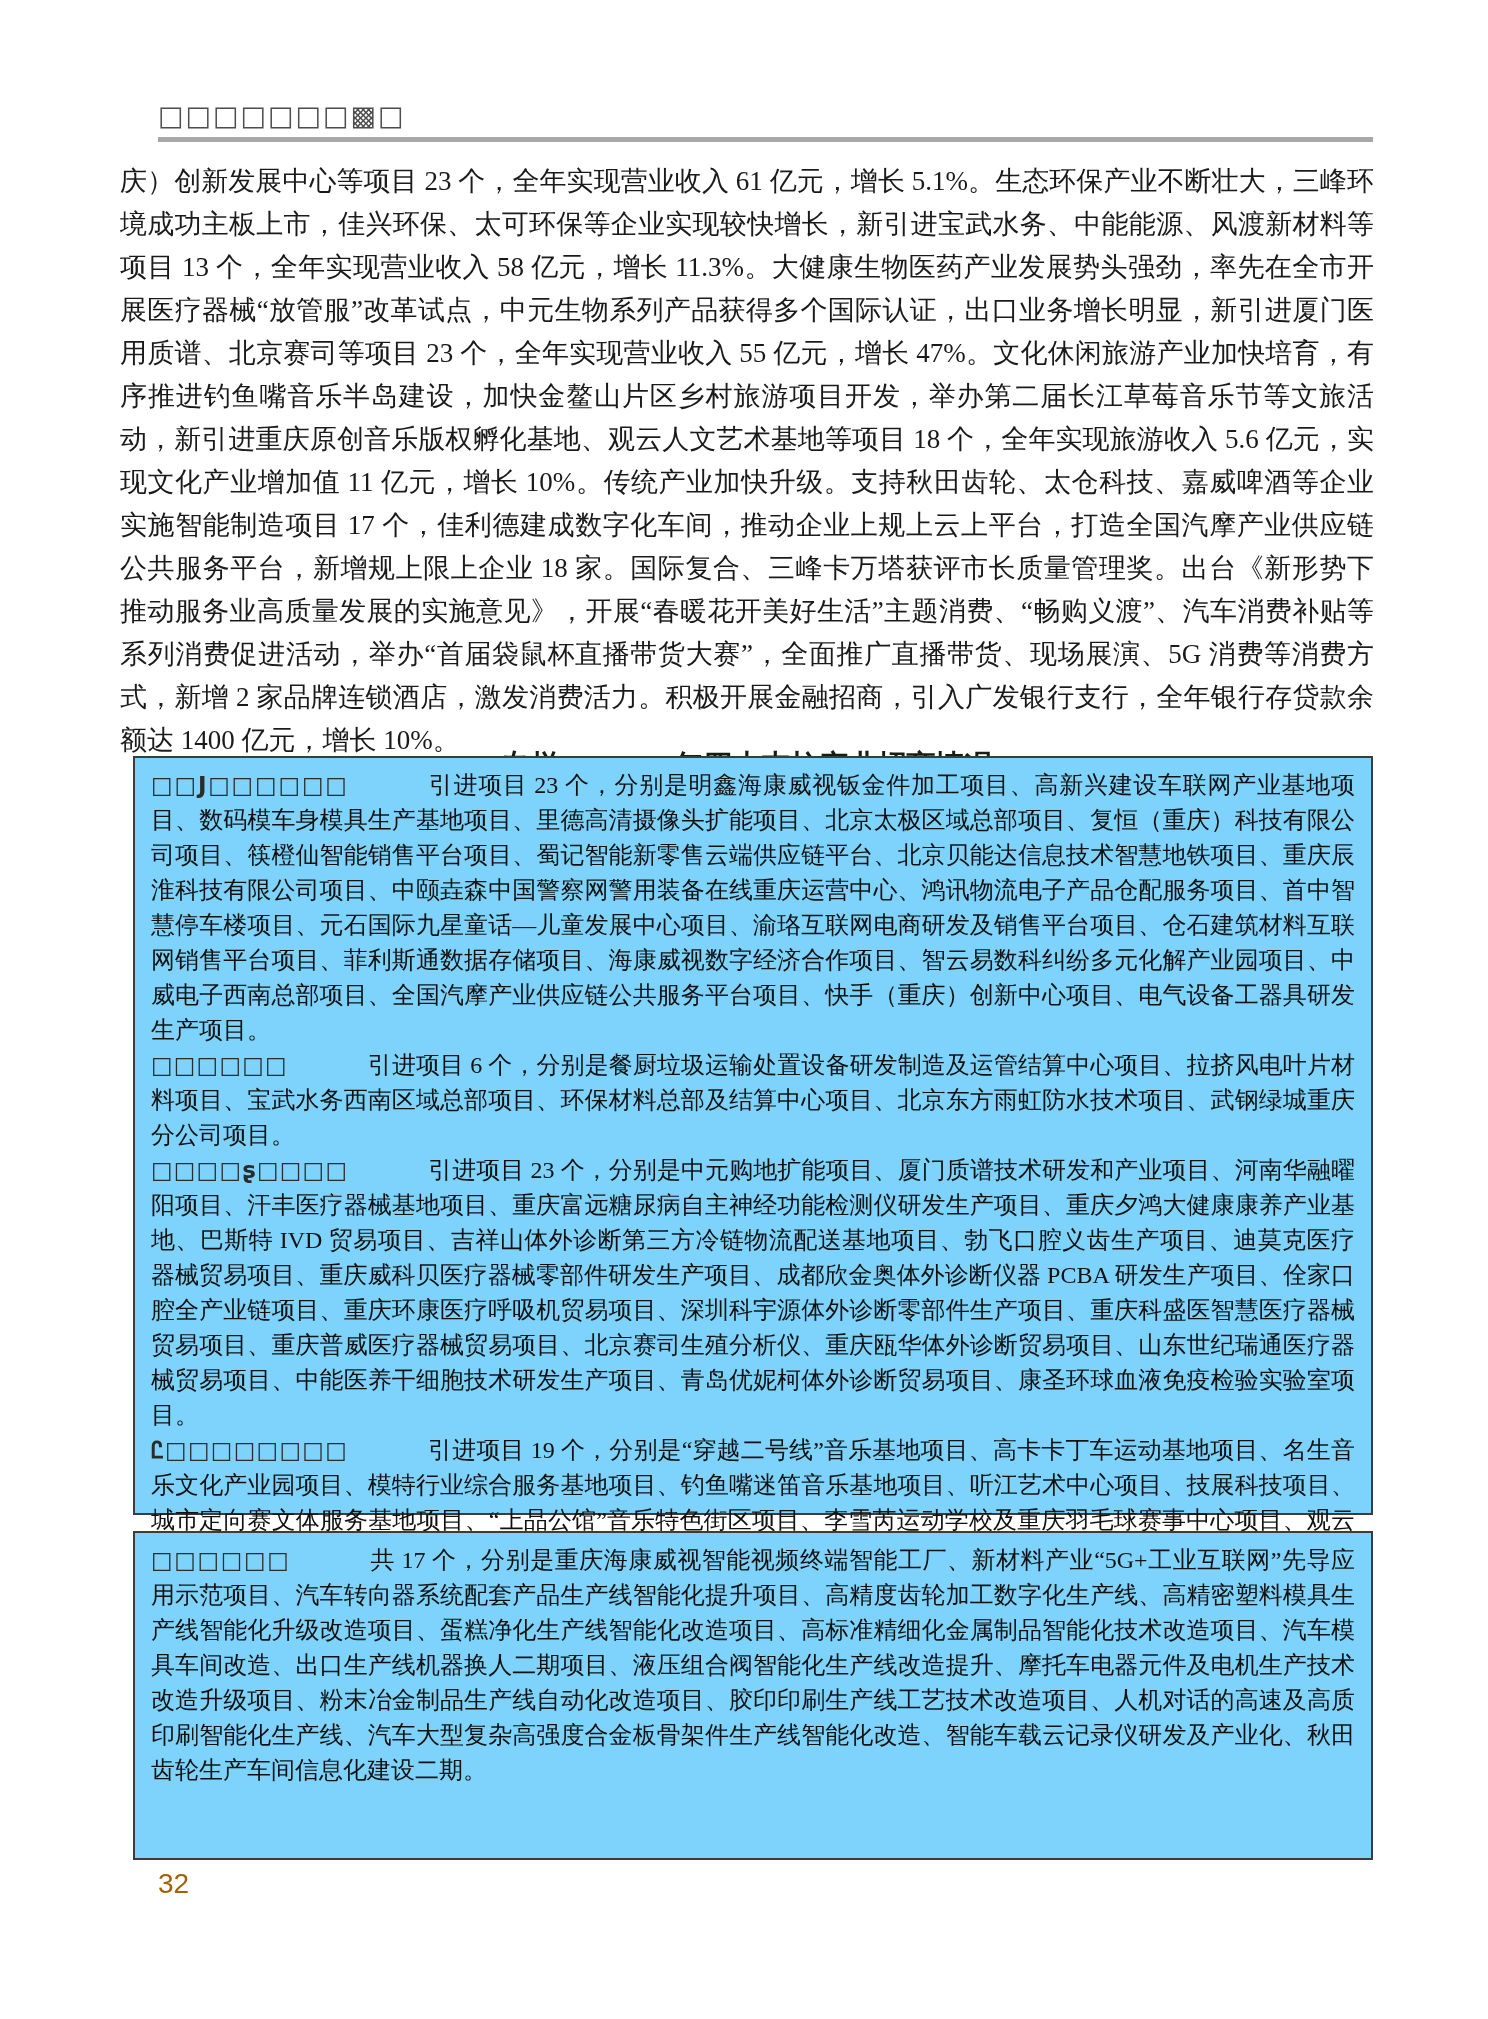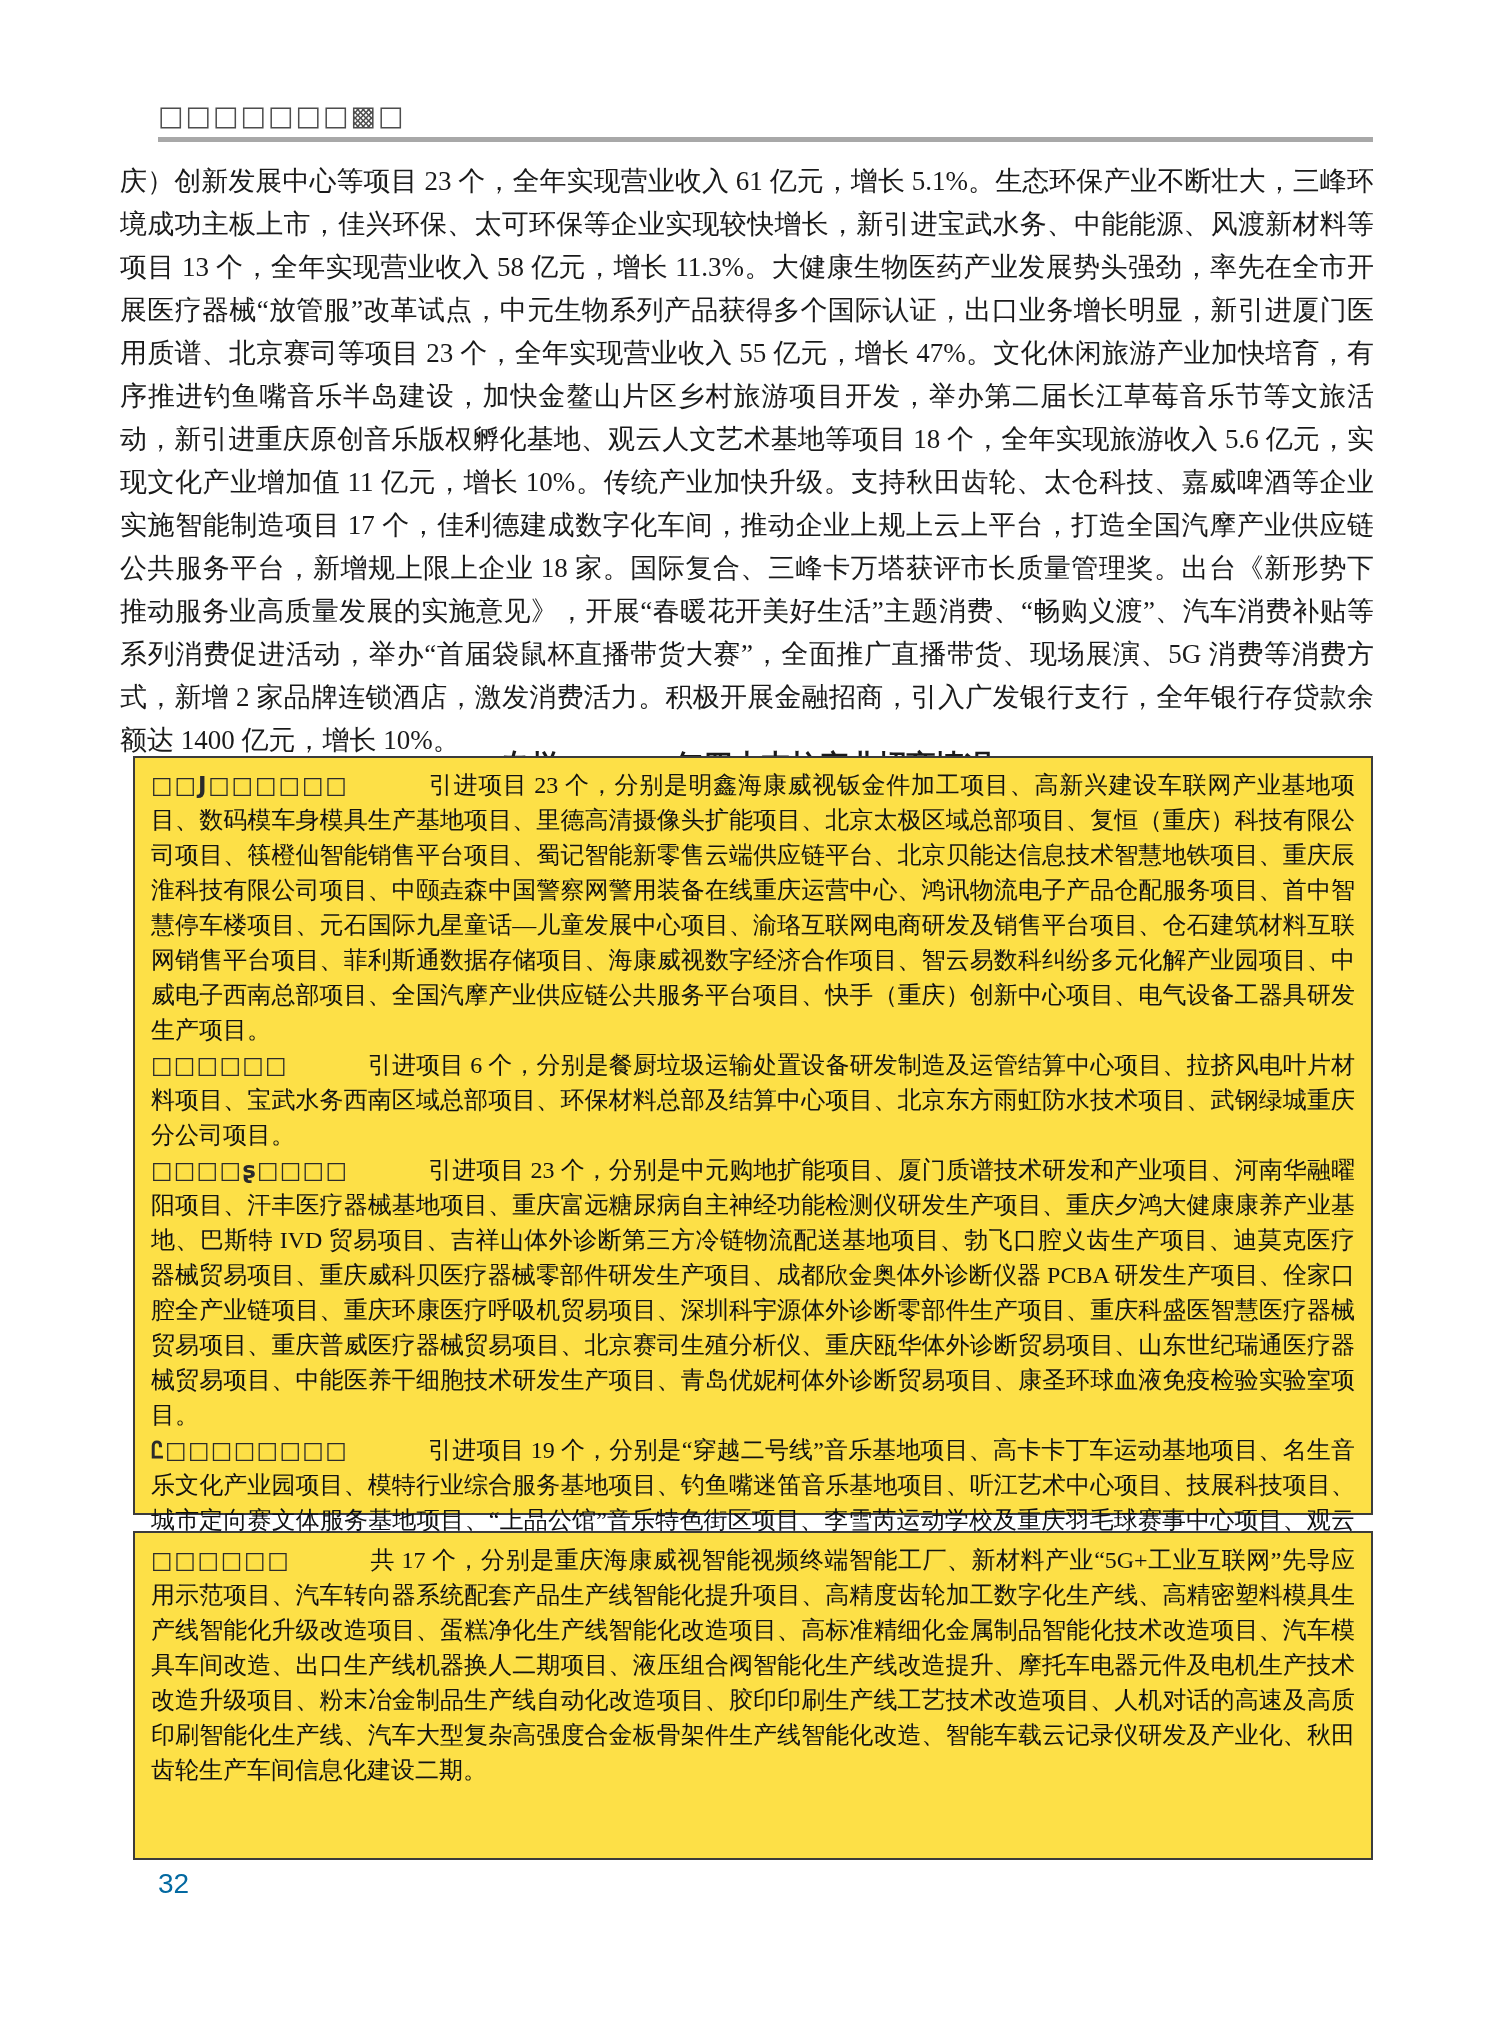--- a/index.html
+++ b/index.html
@@ -25,37 +25,37 @@
   
   .panel-title{
     left:120px;width:1254px;text-align:center;
     font-size:29px;font-weight:bold;line-height:40px;margin-top:41px;
   }
   #panel1-title{top:704px;}
   #panel2-title{top:1552px;}
   
   .panel{
     left:133px;width:1240px;box-sizing:border-box;
-    border:2px solid #3c3c3c;background:#fde047;
+    border:2px solid #3c3c3c;background:#7dd3fc;
     padding:10px 16px 8px 16px;
     font-size:24px;line-height:35px;
     text-align:justify;text-justify:inter-ideograph;
     overflow-wrap:break-word;word-break:break-all;
   }
   #panel1{top:756px;height:759px;}
   #panel2{top:1531px;height:329px;}
   .panel p{margin:0;padding:0;}
   .para-label{
     font-weight:bold;color:#2b2b2b;margin-right:80px;letter-spacing:1px;
     font-family:"DejaVu Sans","Liberation Sans",sans-serif;font-size:23px;
   }
   .para-text{color:#111111;}
   
   .page-number{
-    left:158px;top:1868px;font-size:28px;color:#0369a1;
+    left:158px;top:1868px;font-size:28px;color:#a16207;
     font-family:"Liberation Sans","DejaVu Sans",sans-serif;
     text-align:right;
   }
 </style>
 </head>
 <body>
 
 <div>
 
   <div class="abs header-logo">□□□□□□□▩□</div>

